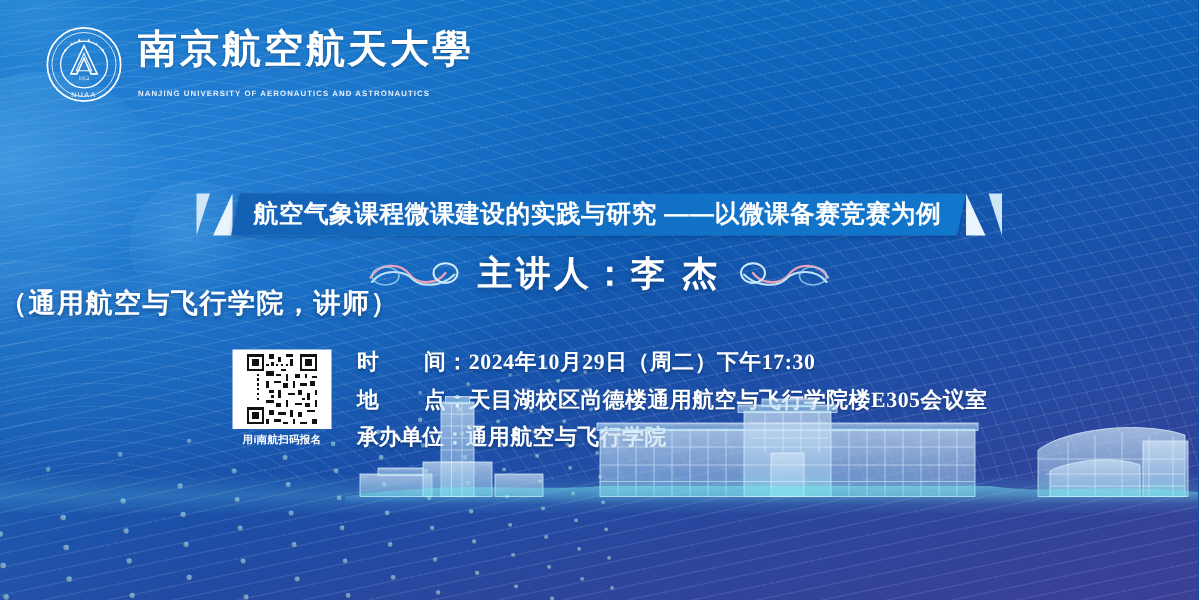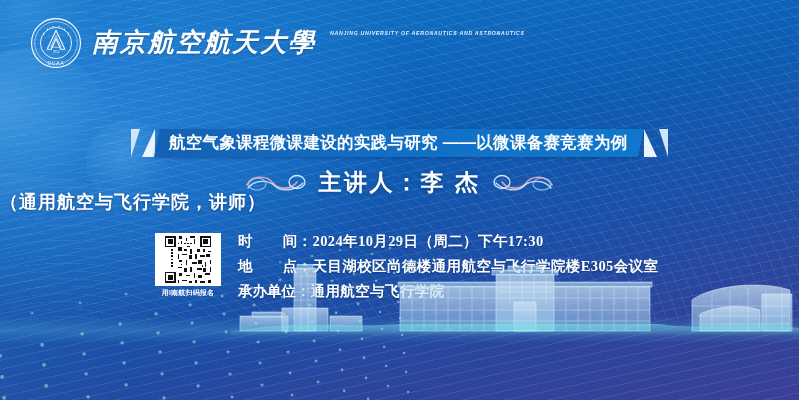--- a/index.html
+++ b/index.html
@@ -68,21 +68,21 @@
 
   
   .dot-mesh { position:absolute; left:-40px; bottom:-10px; width:460px; height:170px; pointer-events:none; opacity:.92; }
 
   
   .logo-row {
     position:absolute; left:30px; top:17px;
     display:flex; align-items:center; gap:10px;
   }
   .logo-seal { width:52px; height:52px; flex:none; }
-  .logo-text { display:flex; flex-direction:row; gap:14px;font-style:italic; }
+  .logo-text { display:flex; flex-direction:column; gap:14px; }
   .logo-cn {
     font-family:"Liberation Serif","DejaVu Serif",serif;
     font-size:26px; font-weight:700; color:#ffffff;
     letter-spacing:2px; line-height:1;
     text-shadow:0 1px 2px rgba(0,0,0,.25);
   }
   .logo-en {
     font-size:5.2px; color:#e3eefb; letter-spacing:.72px;
     font-weight:700; white-space:nowrap;
   }

